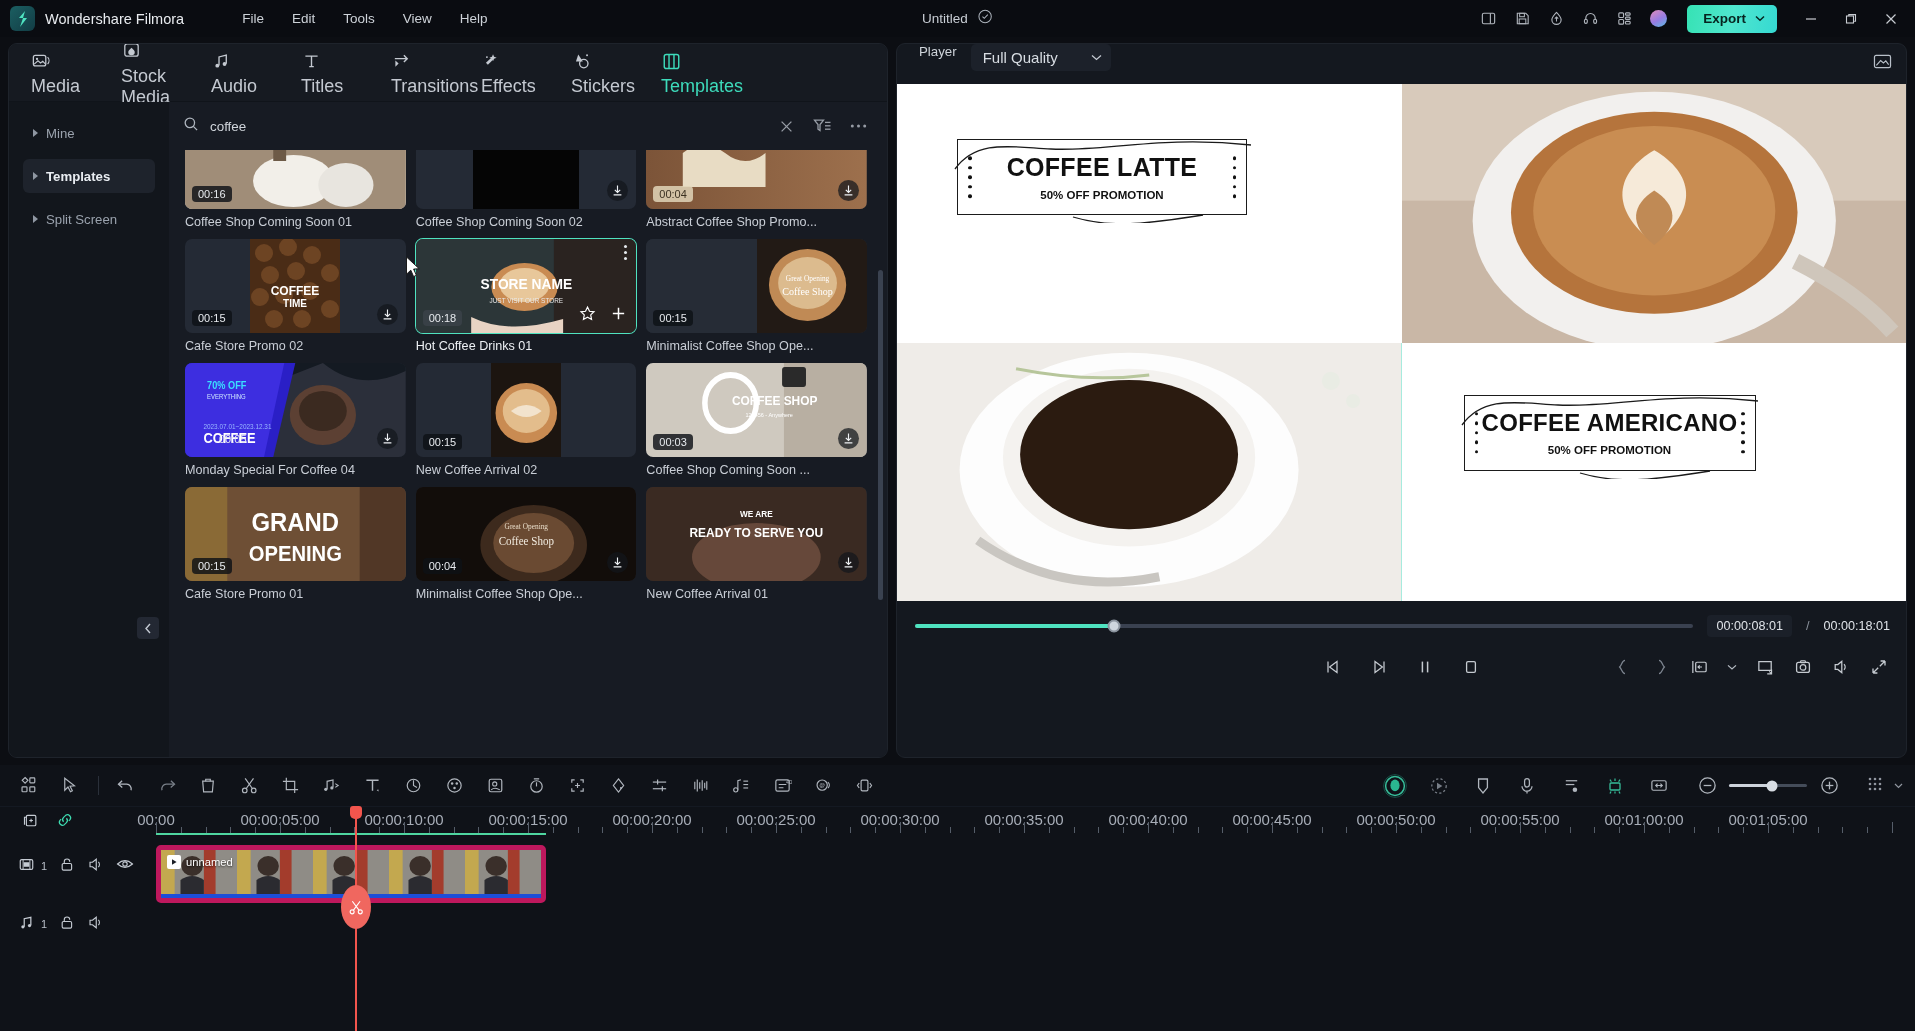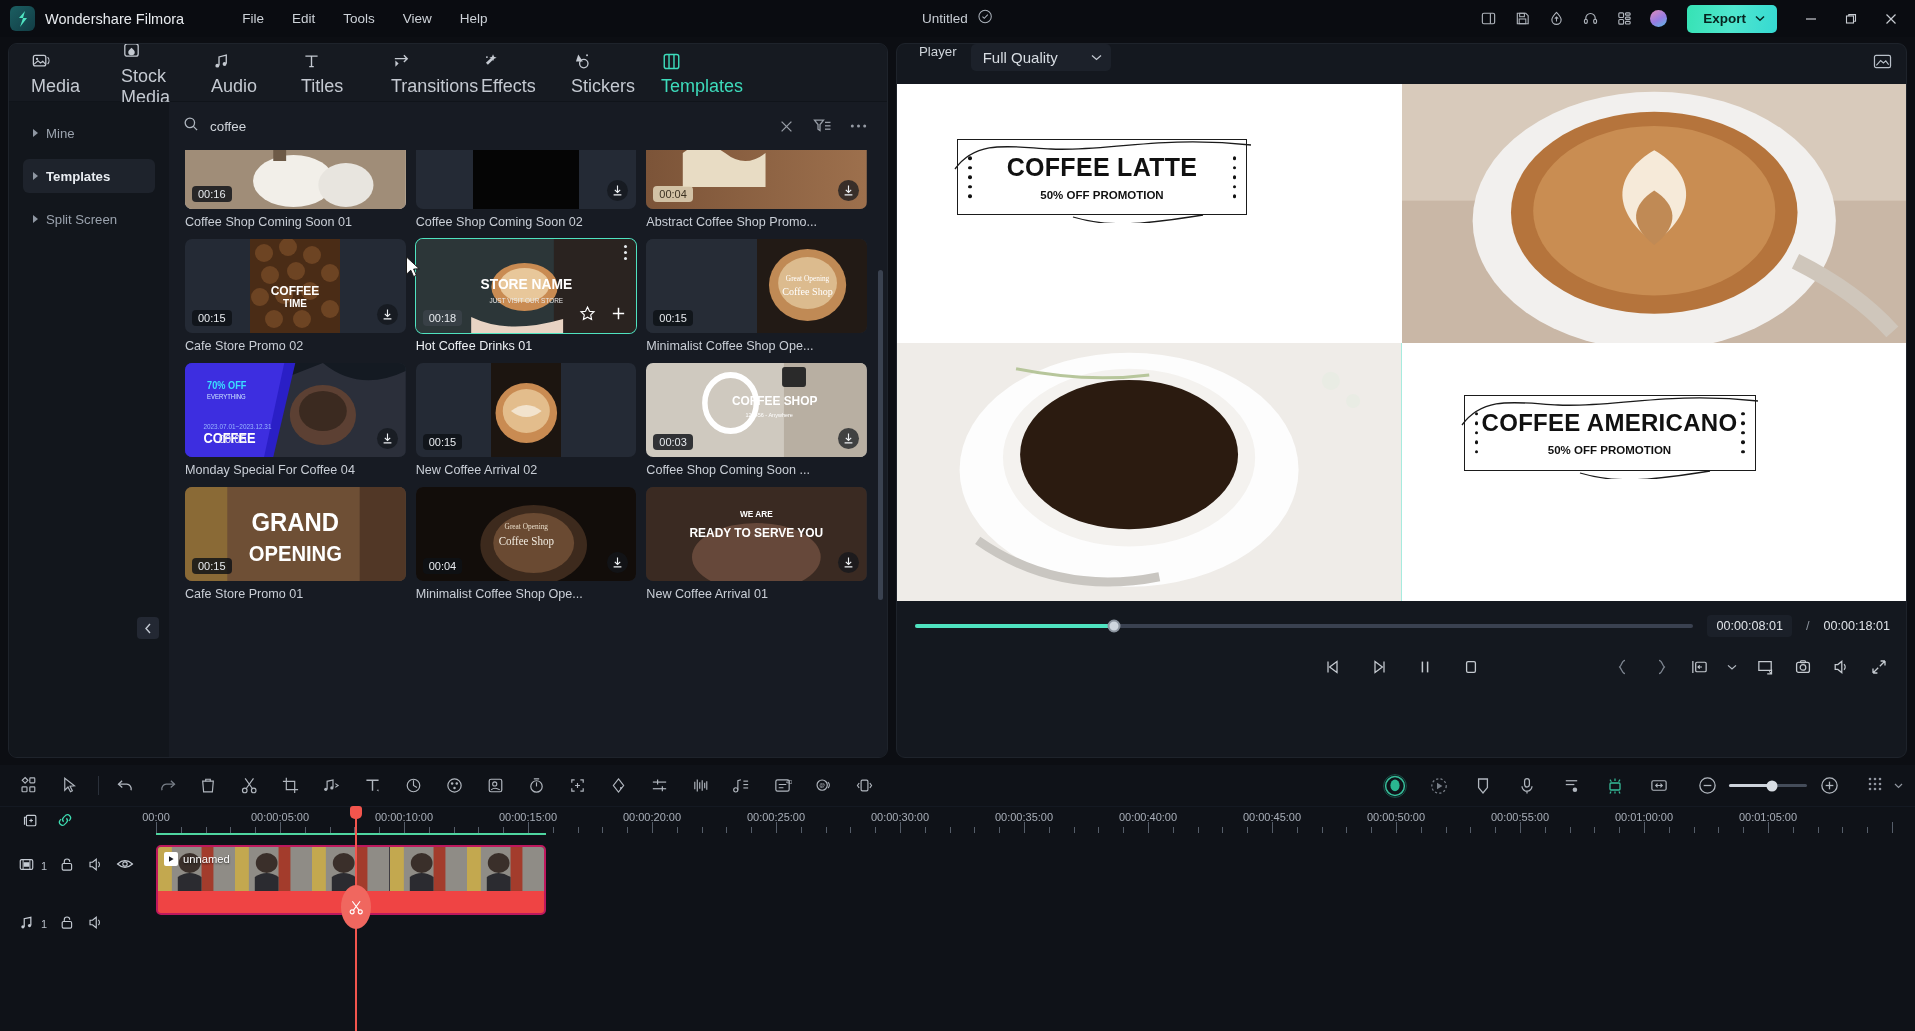--- a/index.html
+++ b/index.html
@@ -212,26 +212,26 @@
   .zoomslider .zknob { position:absolute; left:55%; top:50%; transform:translate(-50%,-50%);
                        width:11px;height:11px;border-radius:50%;background:#d8dde3; }
 
   
   .tl-body { position:absolute; top:42px; left:0; right:0; bottom:0; }
   .tl-gutter { position:absolute; left:0; top:0; width:140px; bottom:0; background:#0f1218; }
   .gut-top { height:30px; display:flex; align-items:center; gap:16px; padding-left:22px; }
   .gut-row { height:58px; display:flex; align-items:center; gap:12px; padding-left:18px; }
   .gut-row .num { font-size:11px; color:#b9bfc8; margin-left:-6px; }
   .ruler { position:absolute; left:140px; right:0; top:0; height:30px; }
-  .ruler .lbl { position:absolute; top:4px; font-size:11px; color:#a8aeb8; transform:translateX(-50%); white-space:nowrap; }
+  .ruler .lbl { position:absolute; top:4px; font-size:15px; color:#a8aeb8; transform:translateX(-50%); white-space:nowrap; }
   .ruler .tick { position:absolute; bottom:4px; width:1px; background:#555d69; }
   .tracks { position:absolute; left:140px; right:0; top:30px; bottom:0; }
   .clip {
-    position:absolute; left:0; top:8px; width:390px; height:70px; border-radius:5px;
-    overflow:hidden; background:#ef4444; border:2px solid #be185d;
+    position:absolute; left:0; top:8px; width:390px; height:58px; border-radius:5px;
+    overflow:hidden; background:#1d4ed8; border:5px solid #be185d;
   }
   .clip .filmstrip { position:absolute; left:0; right:0; top:0; height:44px;
      display:flex; overflow:hidden; }
   .clip .frame { flex:1; height:44px; position:relative; overflow:hidden; background:#2d2a31; }
   .clip .namebar { position:absolute; left:6px; top:5px; display:flex; align-items:center; gap:5px; }
   .clip .playsq { width:14px;height:14px;background:#fff;border-radius:2px;display:flex;align-items:center;justify-content:center; }
   .clip .nm { font-size:11.2px; color:#fff; text-shadow:0 1px 2px rgba(0,0,0,.7); }
   .greenline { position:absolute; left:140px; top:26px; height:2px; background:#4fd6a0; }
   .playhead { position:absolute; top:0; bottom:0; width:2px; background:#f2554d; }
   .playhead .cap { position:absolute; top:-1px; left:-5px; width:12px; height:13px;

